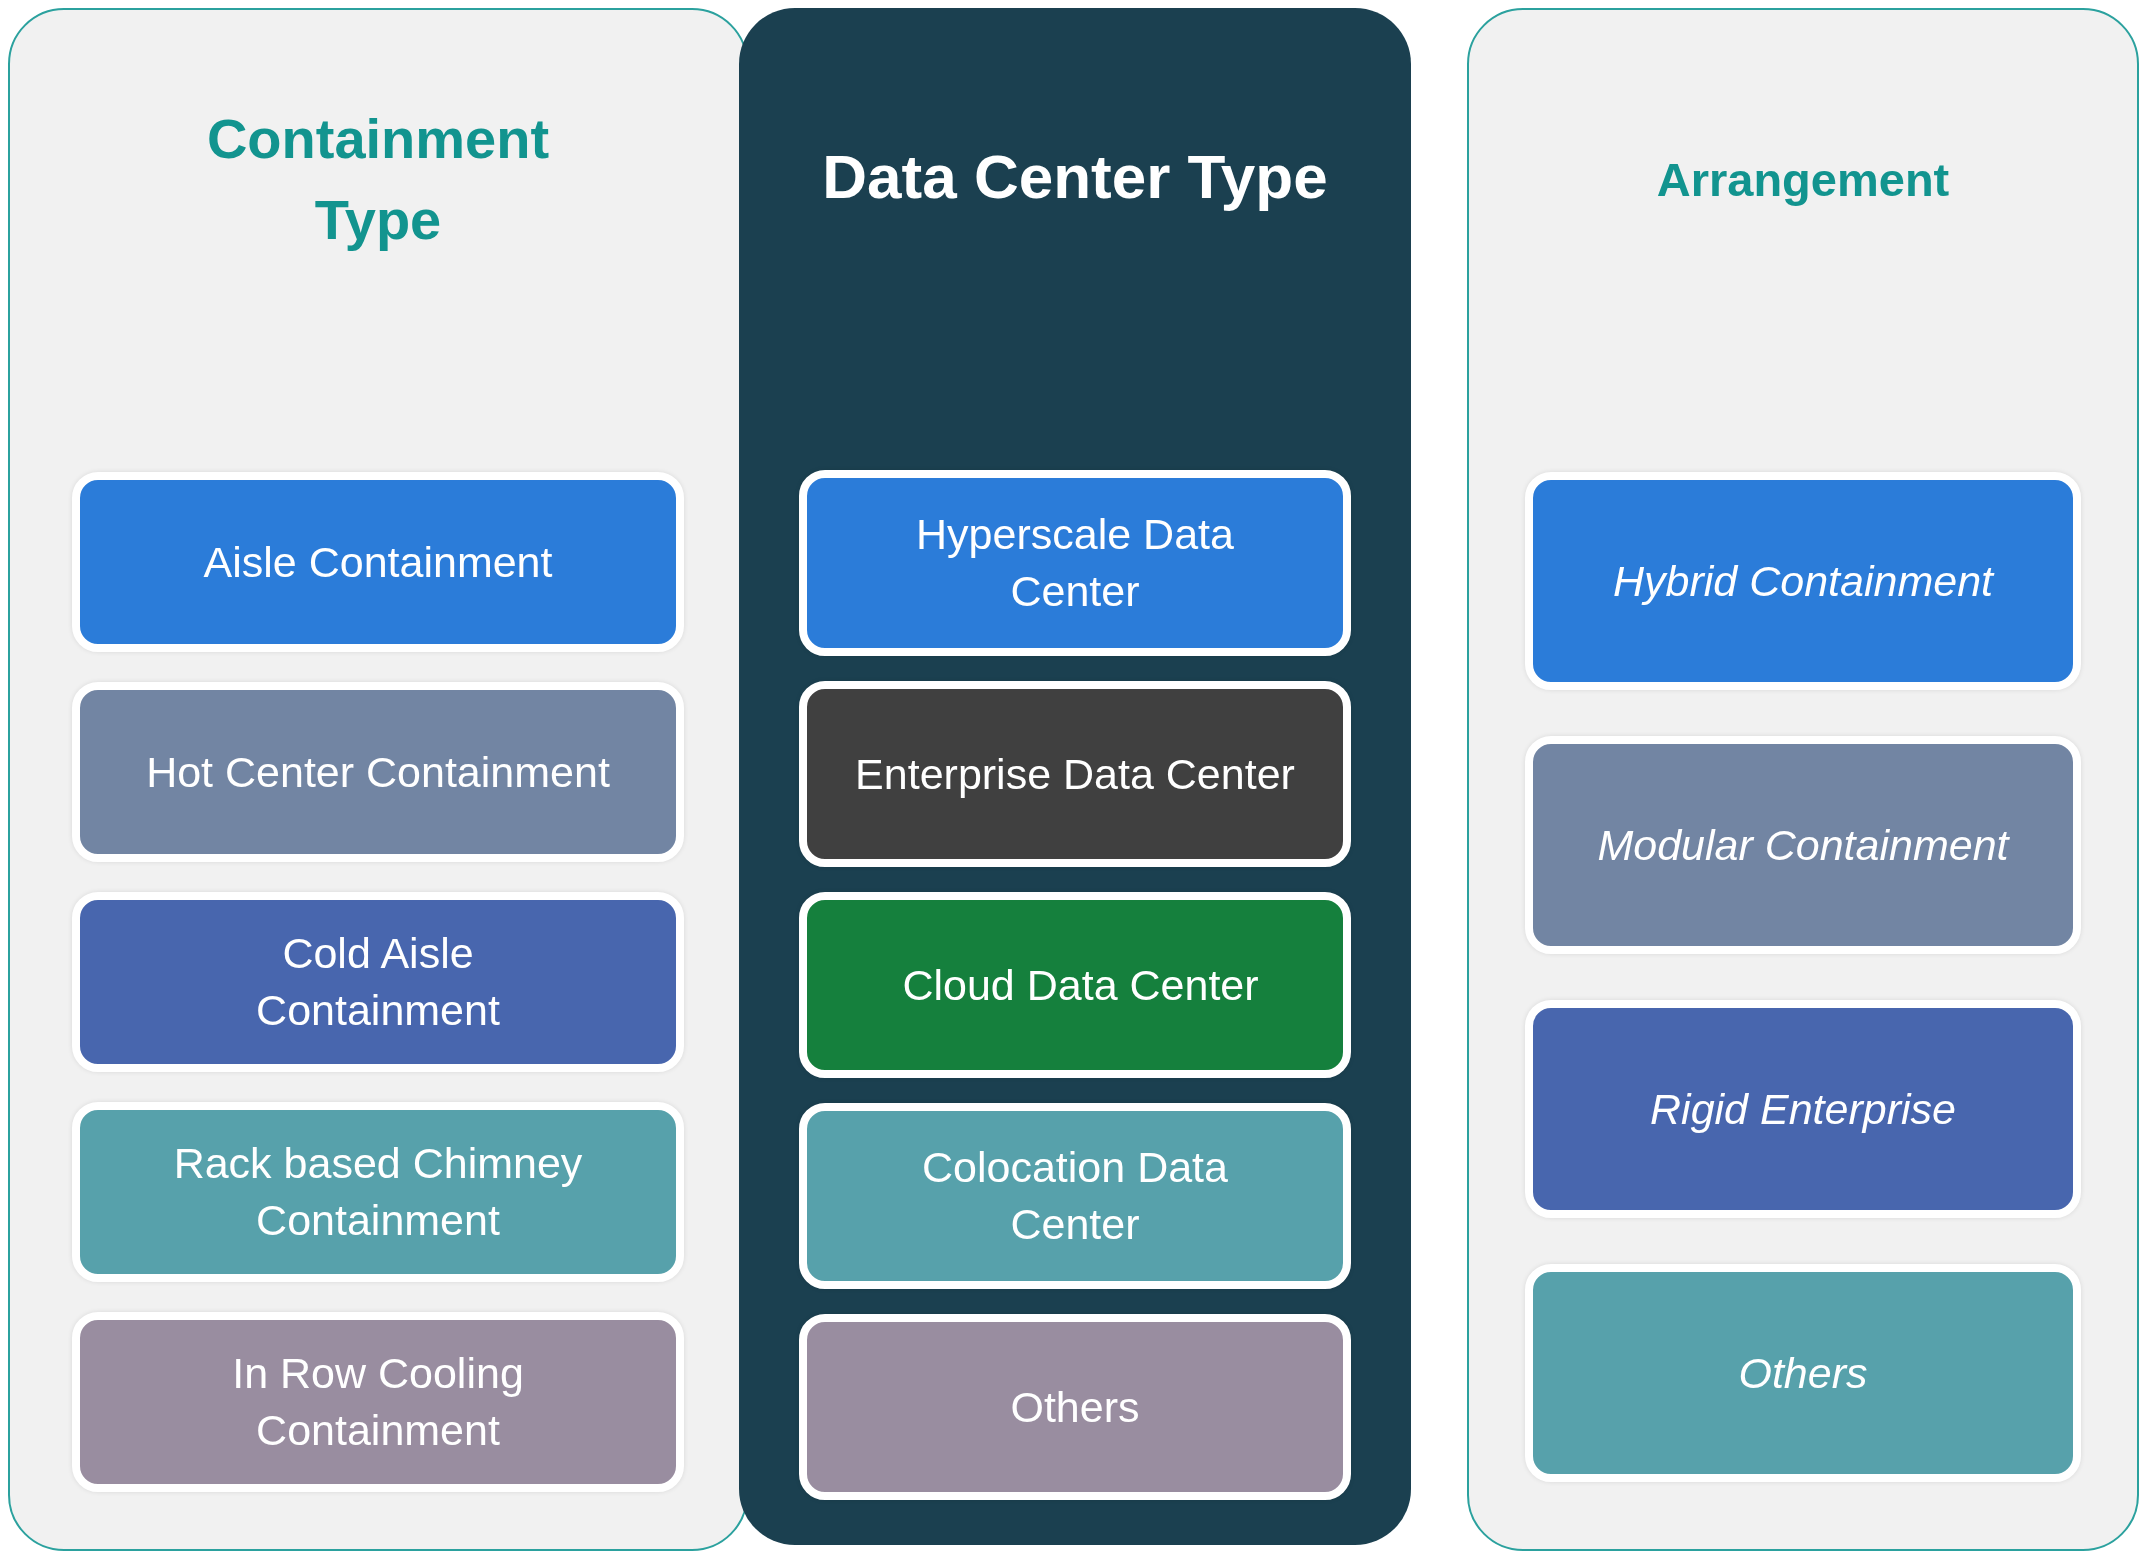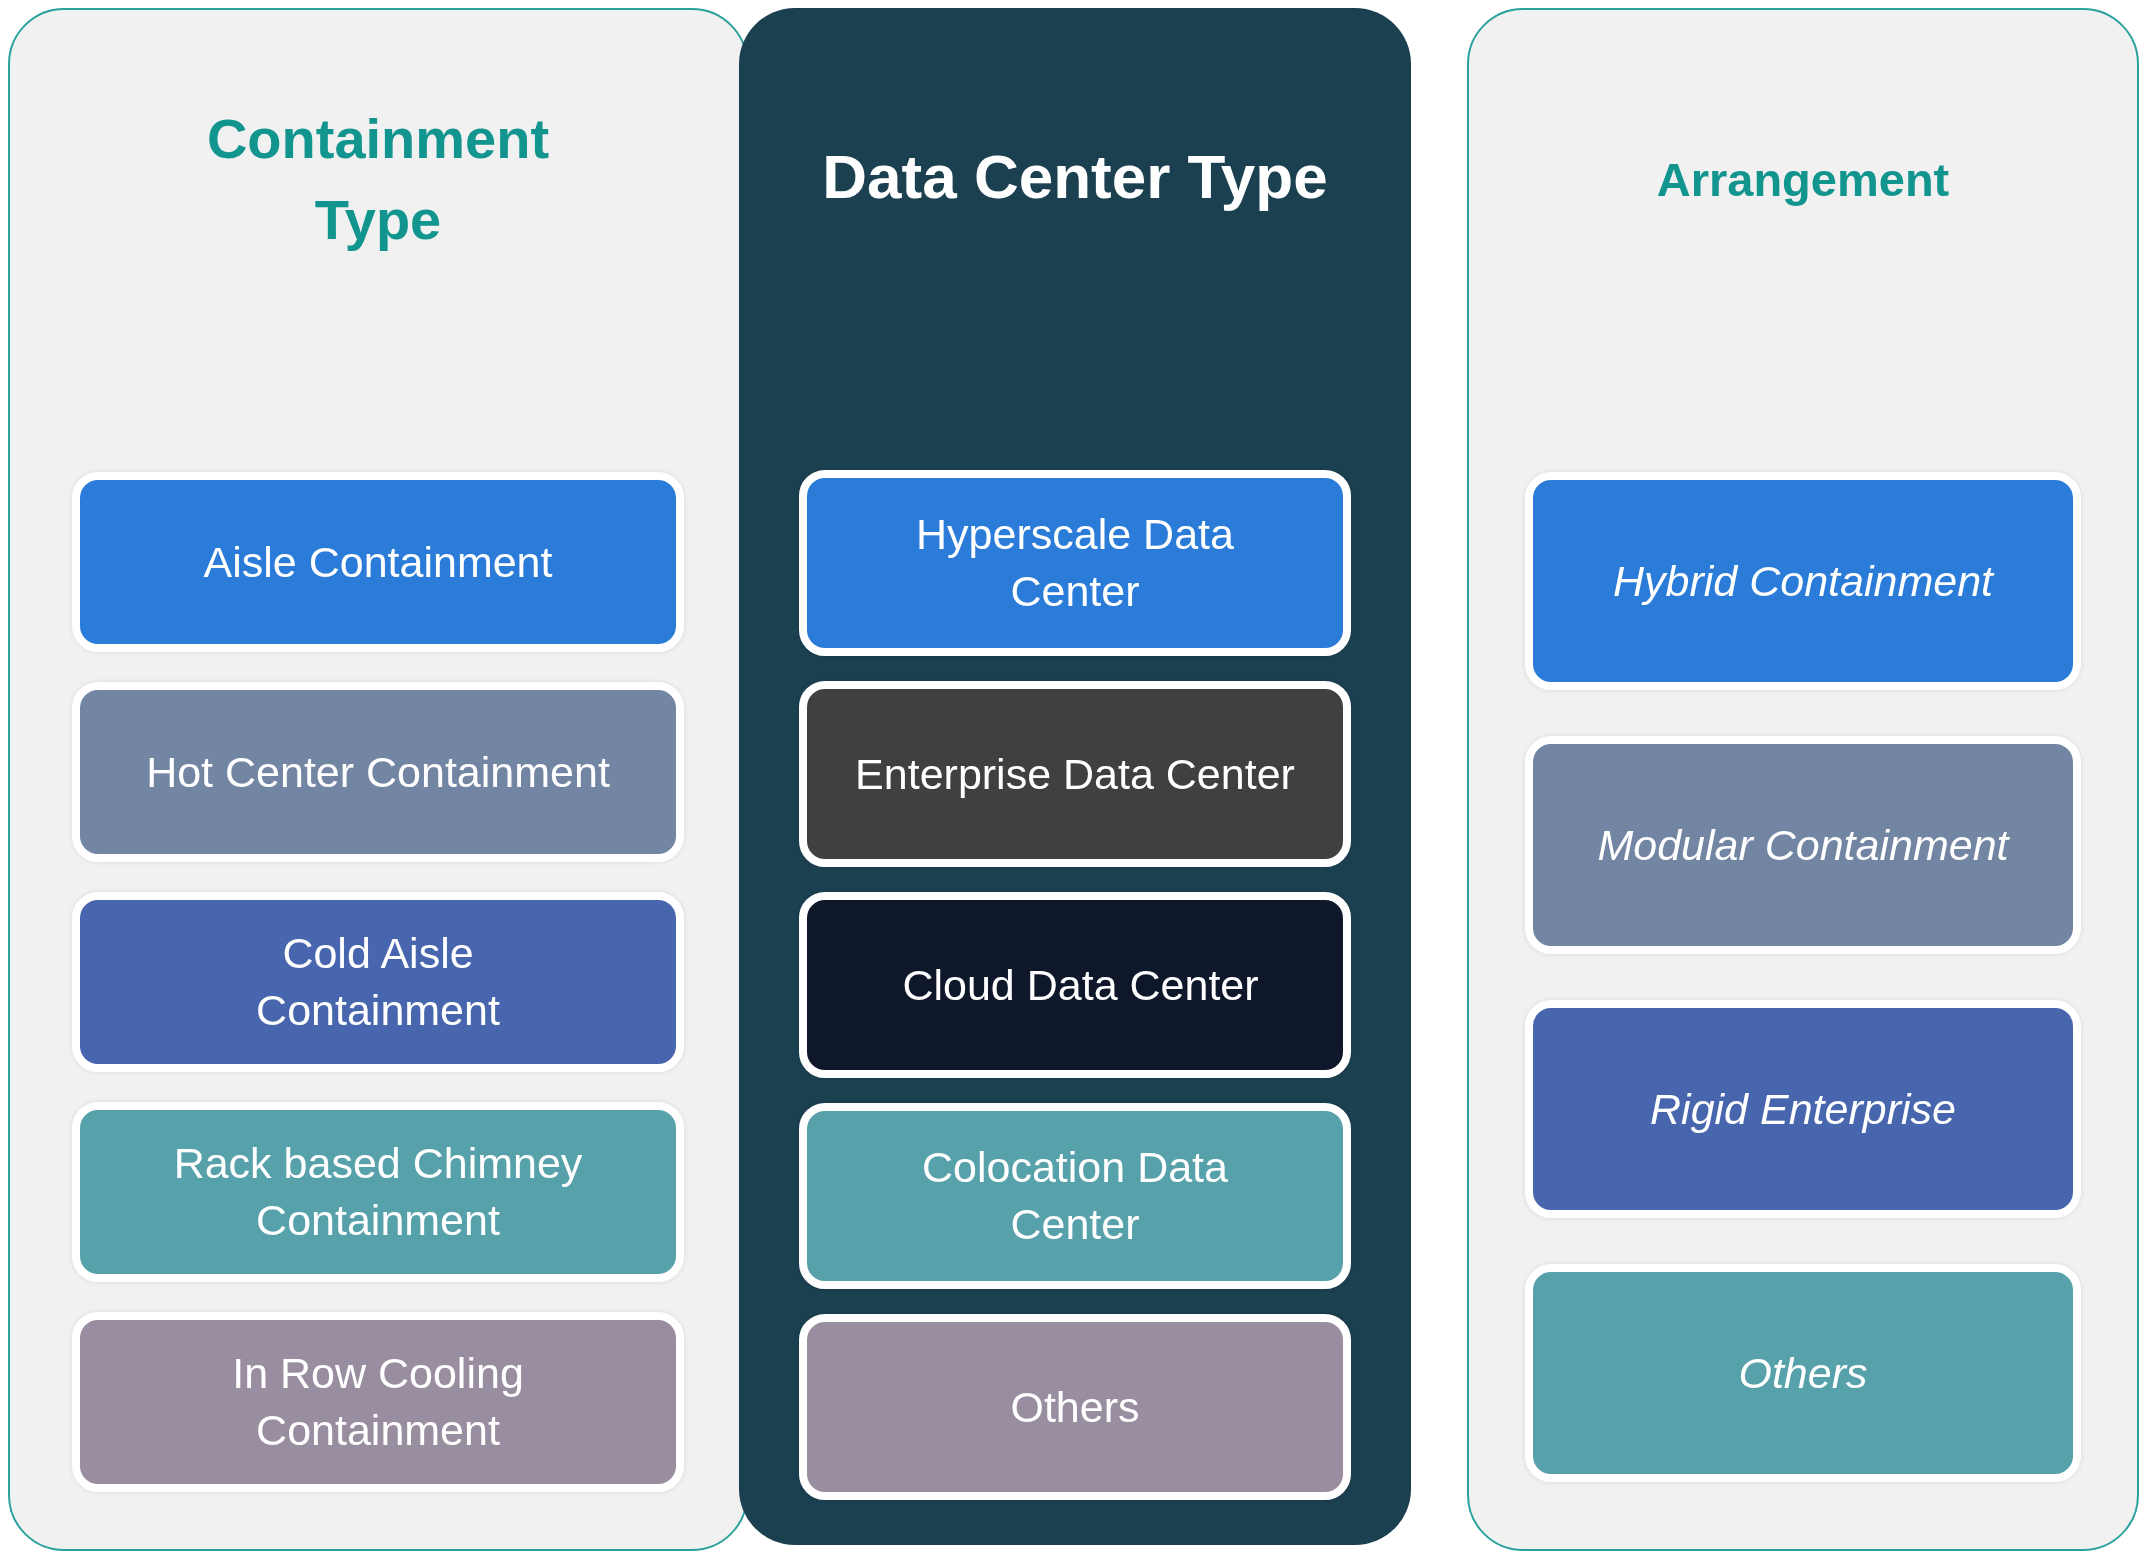--- a/index.html
+++ b/index.html
@@ -56,21 +56,21 @@
 Containment</div>
   </div>
 </div>
 
 <div class="panel dark p1" style="background-color: rgb(27, 64, 80);">
   <h2 class="title" style="color: rgb(255, 255, 255);">Data Center Type</h2>
   <div class="stack">
     <div class="item" style="background-color: rgb(43, 124, 217);">Hyperscale Data
 Center</div>
     <div class="item" style="background-color: #404040;">Enterprise Data Center</div>
-    <div class="item" style="background-color: #0f172a; padding-left: 31px;">Cloud Data Center</div>
+    <div class="item" style="background-color: #15803d; padding-left: 31px;">Cloud Data Center</div>
     <div class="item" style="background-color: rgb(87, 161, 171);">Colocation Data
 Center</div>
     <div class="item" style="background-color: rgb(153, 141, 160);">Others</div>
   </div>
 </div>
 
 <div class="panel light p2" style="background-color: rgb(241, 241, 241); border-color: rgb(43, 161, 158);">
   <h2 class="title" style="color: rgb(18, 148, 143);">Arrangement</h2>
   <div class="stack">
     <div class="item" style="background-color: rgb(43, 124, 217);">Hybrid Containment</div>

